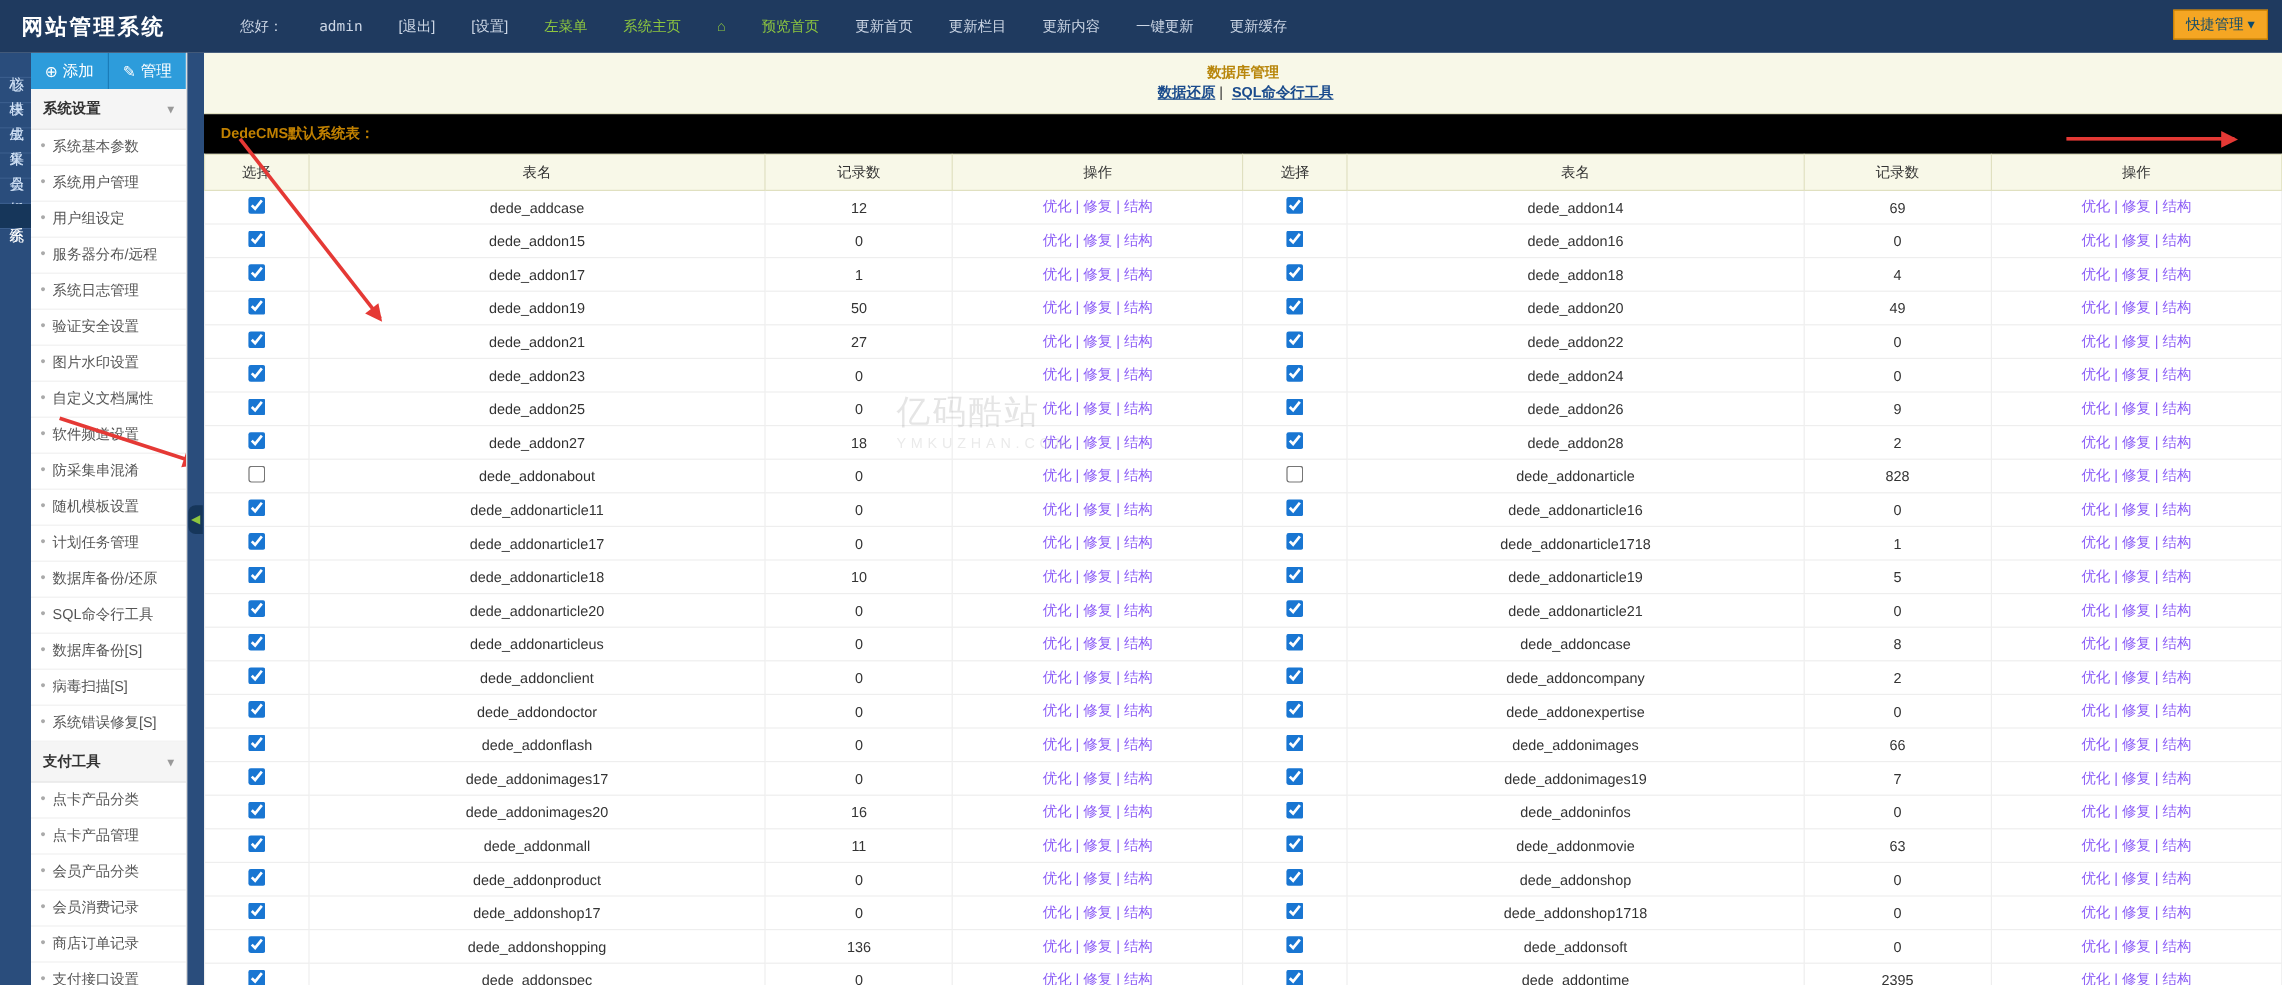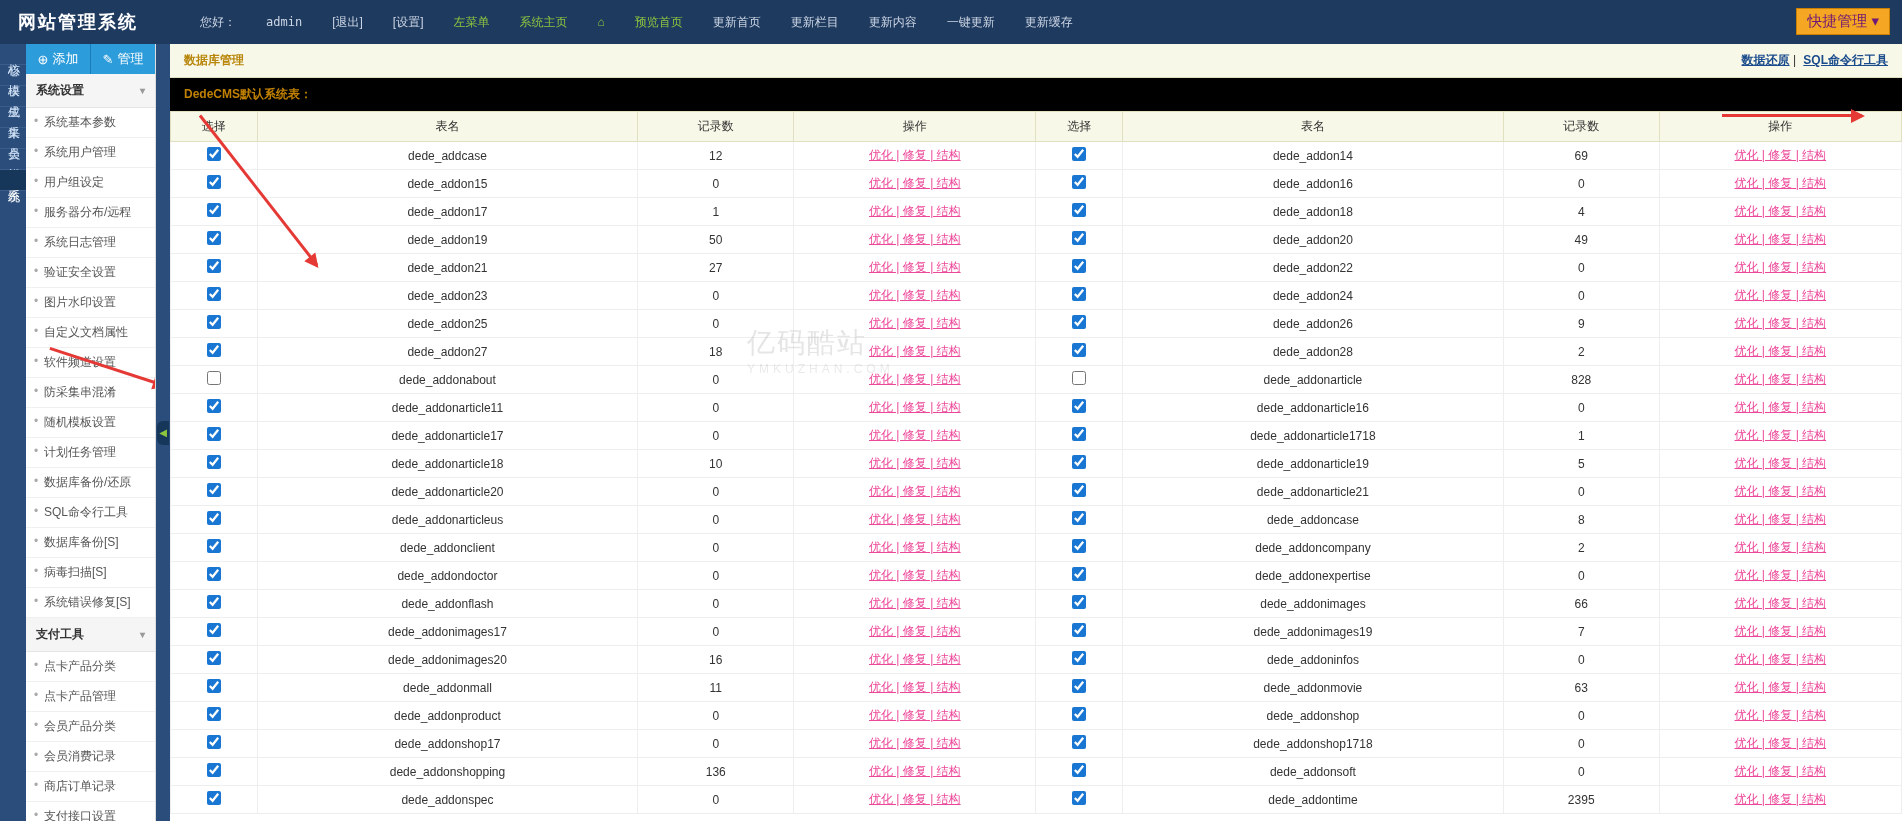--- a/index.html
+++ b/index.html
@@ -3,44 +3,44 @@
 <meta charset="utf-8">
 <style>
 * { margin:0; padding:0; box-sizing:border-box; }
 body { font-family:"Microsoft YaHei",Arial,sans-serif; font-size:12px; background:#fff; color:#333; }
 .top-bar { background:#1f3a5f; height:44px; display:flex; align-items:center; padding:0 12px; position:relative; }
 .logo { color:#fff; font-size:18px; font-weight:bold; padding:0 20px 0 6px; letter-spacing:2px; }
 .top-menu { display:flex; align-items:center; gap:2px; margin-left:20px; }
 .top-menu span, .top-menu a { color:#ccd6e5; padding:4px 6px; font-size:12px;margin-left:16px; }
 .top-menu .green { color:#8dc63f; }
 .top-menu .home { color:#8dc63f; }
-.quick-btn { position:absolute; right:12px; top:8px; background:#f5a623; color:#701a75; border:1px solid #c98000; padding:3px 10px; font-size:15px; }
+.quick-btn { position:absolute; right:12px; top:8px; background:#f5a623; color:#0c4a6e; border:1px solid #c98000; padding:3px 10px; font-size:12px; }
 .layout { display:flex; height:calc(100vh - 44px); }
 .left-tabs { width:26px; background:#2a4d7c; display:flex; flex-direction:column; }
 .left-tabs .t { writing-mode:vertical-rl; text-orientation:upright; color:#cfe0f5; padding:10px 4px; border-bottom:1px solid #3a5d8c; font-size:12px; text-align:center; cursor:pointer; }
 .left-tabs .t.active { background:#16365a; color:#fff; }
 .sidebar { width:130px; background:#fff; border-right:1px solid #ddd; overflow-y:auto; }
 .action-row { display:flex; height:30px; }
 .action-row .btn { flex:1; background:#2d9cdb; color:#fff; display:flex; align-items:center; justify-content:center; gap:4px; font-size:13px; border-right:1px solid #1a7cb8; cursor:pointer; }
 .action-row .btn:last-child { border-right:none; }
 .sb-group { padding:8px 10px; background:#f5f5f5; border-bottom:1px solid #e5e5e5; font-weight:bold; color:#333; display:flex; justify-content:space-between; align-items:center; cursor:pointer; }
 .sb-group .arrow { color:#999; font-size:10px; }
 .sb-item { padding:6px 10px 6px 18px; color:#555; border-bottom:1px solid #f0f0f0; cursor:pointer; position:relative; }
 .sb-item:before { content:"•"; position:absolute; left:8px; color:#aaa; }
 .toggle-handle { width:14px; background:#2a4d7c; display:flex; align-items:center; justify-content:center; cursor:pointer; }
 .toggle-handle .circ { width:12px; height:24px; background:#16365a; border-radius:6px 0 0 6px; display:flex; align-items:center; justify-content:center; color:#8dc63f; font-size:10px; }
 .main { flex:1; overflow:auto; position:relative; background:#fff; }
-.page-header { background:#f8f8e8; border-bottom:1px solid #e0e0c0; padding:8px 14px; display:flex; justify-content:space-between; align-items:center; }
+.page-header { background:#f8f8e8; border-bottom:1px solid #e0e0c0; padding:8px 14px; display:flex; justify-content:space-between; align-items:center;flex-direction:column; }
 .page-header .title { color:#b8860b; font-weight:bold; }
 .page-header .links a { color:#1a4b8c; text-decoration:underline; font-weight:bold; margin-left:4px; }
 .subtitle { padding:8px 14px; color:#c08000; font-weight:bold; background:#000000; }
 table.db { width:100%; border-collapse:collapse; }
 table.db th { background:#f8f8e8; border:1px solid #e0e0c0; padding:6px 4px; font-weight:normal; color:#333; font-size:12px; }
 table.db td { border:1px solid #eee; padding:5px 4px; text-align:center; font-size:12px; color:#333; }
-table.db td a { color:#ec4899;text-decoration:underline; }
+table.db td a { color:#8b5cf6; }
 .chk { width:14px; height:14px; accent-color:#1976d2; }
 .arrow-red { position:absolute; pointer-events:none; }
 .arrow-red.a1 { top:70px; right:40px; width:140px; height:3px; background:#e53935; }
 .arrow-red.a1:after { content:""; position:absolute; right:-10px; top:-5px; border:7px solid transparent; border-left:14px solid #e53935; }
 .arrow-red.a2 { top:70px; left:30px; width:190px; height:3px; background:#e53935; transform:rotate(52deg); transform-origin:left center; }
 .arrow-red.a2:after { content:""; position:absolute; right:-10px; top:-5px; border:7px solid transparent; border-left:14px solid #e53935; }
 .arrow-sidebar { position:absolute; left:18px; top:340px; width:120px; height:3px; background:#e53935; transform:rotate(18deg); transform-origin:right center; pointer-events:none; z-index:50; }
 .arrow-sidebar:after { content:""; position:absolute; right:-10px; top:-5px; border:7px solid transparent; border-left:14px solid #e53935; }
 .watermark { position:absolute; top:280px; left:577px; font-size:28px; color:rgba(150,150,150,0.25); font-weight:normal; pointer-events:none; letter-spacing:2px; }
 .watermark .sub { font-size:12px; display:block; letter-spacing:4px; color:rgba(150,150,150,0.2); }

